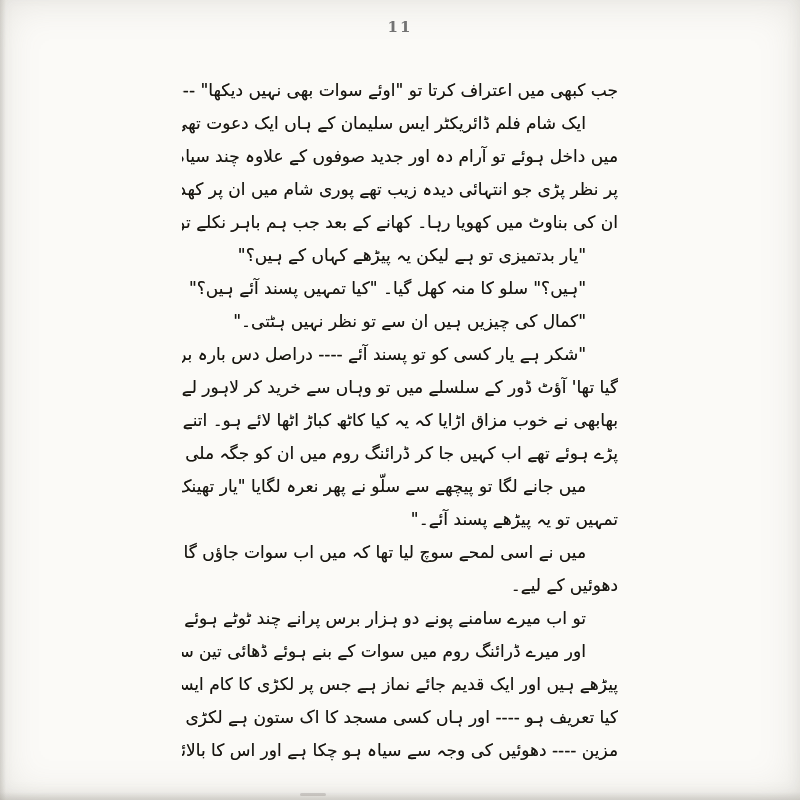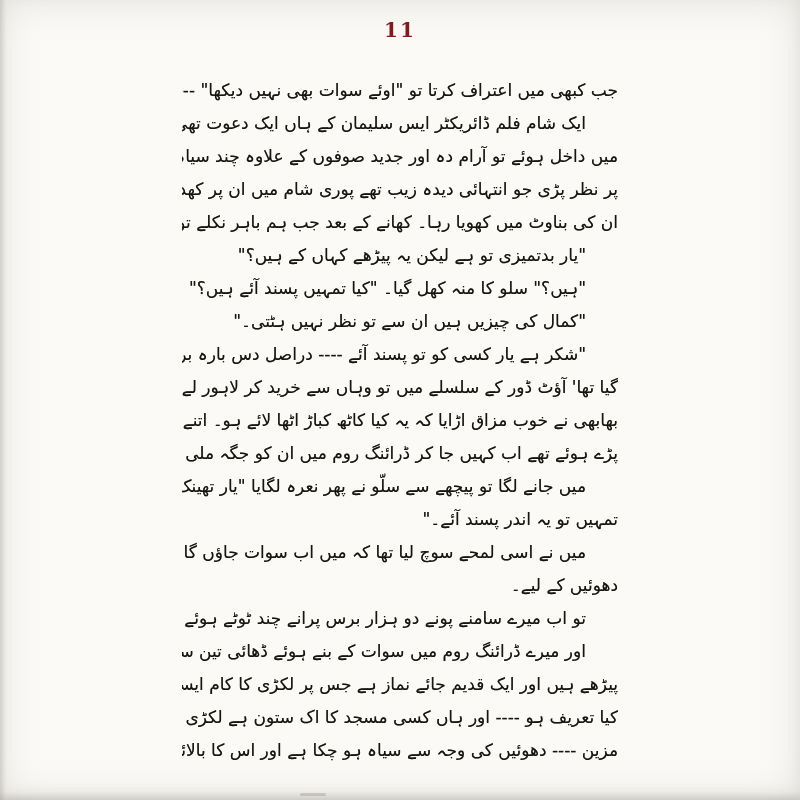--- a/index.html
+++ b/index.html
@@ -17,24 +17,24 @@
     height: 800px;
     background: #fbfaf7;
     box-shadow: inset 0 0 40px rgba(120,115,105,0.18), inset 0 -6px 14px rgba(100,95,88,0.10);
   }
   .page-number {
     position: absolute;
     top: 18px;
     left: 0;
     width: 100%;
     text-align: center;
-    font-size: 20px;
+    font-size: 15px;
     font-weight: bold;
     letter-spacing: 2px;
-    color: #7f1d1d;
+    color: #737373;
     font-family: "DejaVu Serif", "Liberation Serif", serif;
   }
   .text-block {
     position: absolute;
     top: 74px;
     right: 182px;
     width: 436px;
     direction: rtl;
     color: #151310;
   }
@@ -87,21 +87,21 @@
     <div class="line">پر نظر پڑی جو انتہائی دیدہ زیب تھے پوری شام میں ان پر کھدے ہوئے نقش و نگار اور</div>
     <div class="line">ان کی بناوٹ میں کھویا رہا۔ کھانے کے بعد جب ہم باہر نکلے تو میں نے سلو سے پوچھا</div>
     <div class="line indent">"یار بدتمیزی تو ہے لیکن یہ پیڑھے کہاں کے ہیں؟"</div>
     <div class="line indent">"ہیں؟" سلو کا منہ کھل گیا۔ "کیا تمہیں پسند آئے ہیں؟"</div>
     <div class="line indent">"کمال کی چیزیں ہیں ان سے تو نظر نہیں ہٹتی۔"</div>
     <div class="line indent">"شکر ہے یار کسی کو تو پسند آئے ---- دراصل دس بارہ برس پہلے میں سوات</div>
     <div class="line">گیا تھا' آؤٹ ڈور کے سلسلے میں تو وہاں سے خرید کر لاہور لے آیا یہاں آیا تو تمہاری</div>
     <div class="line">بھابھی نے خوب مزاق اڑایا کہ یہ کیا کاٹھ کباڑ اٹھا لائے ہو۔ اتنے برس سے اندر</div>
     <div class="line">پڑے ہوئے تھے اب کہیں جا کر ڈرائنگ روم میں ان کو جگہ ملی ہے ----"</div>
     <div class="line indent">میں جانے لگا تو پیچھے سے سلّو نے پھر نعرہ لگایا "یار تھینک یو ---- کم از کم</div>
-    <div class="line">تمہیں تو یہ اندر پسند آئے۔"</div>
+    <div class="line">تمہیں تو یہ پیڑھے پسند آئے۔"</div>
     <div class="line indent">میں نے اسی لمحے سوچ لیا تھا کہ میں اب سوات جاؤں گا صرف یہ پیڑھے</div>
     <div class="line">دھوئیں کے لیے۔</div>
     <div class="line indent">تو اب میرے سامنے پونے دو ہزار برس پرانے چند ٹوٹے ہوئے مجسمے ہیں۔</div>
     <div class="line indent">اور میرے ڈرائنگ روم میں سوات کے بنے ہوئے ڈھائی تین سو برس پرانے</div>
     <div class="line">پیڑھے ہیں اور ایک قدیم جائے نماز ہے جس پر لکڑی کا کام ایسا شاندار ہے کہ اس کی</div>
     <div class="line">کیا تعریف ہو ---- اور ہاں کسی مسجد کا اک ستون ہے لکڑی کا اور پھول بوٹوں سے</div>
     <div class="line">مزین ---- دھوئیں کی وجہ سے سیاہ ہو چکا ہے اور اس کا بالائی حصہ ایک دراڑ لیے</div>
   </div>
 
   <div class="edge-shade-left"></div>

